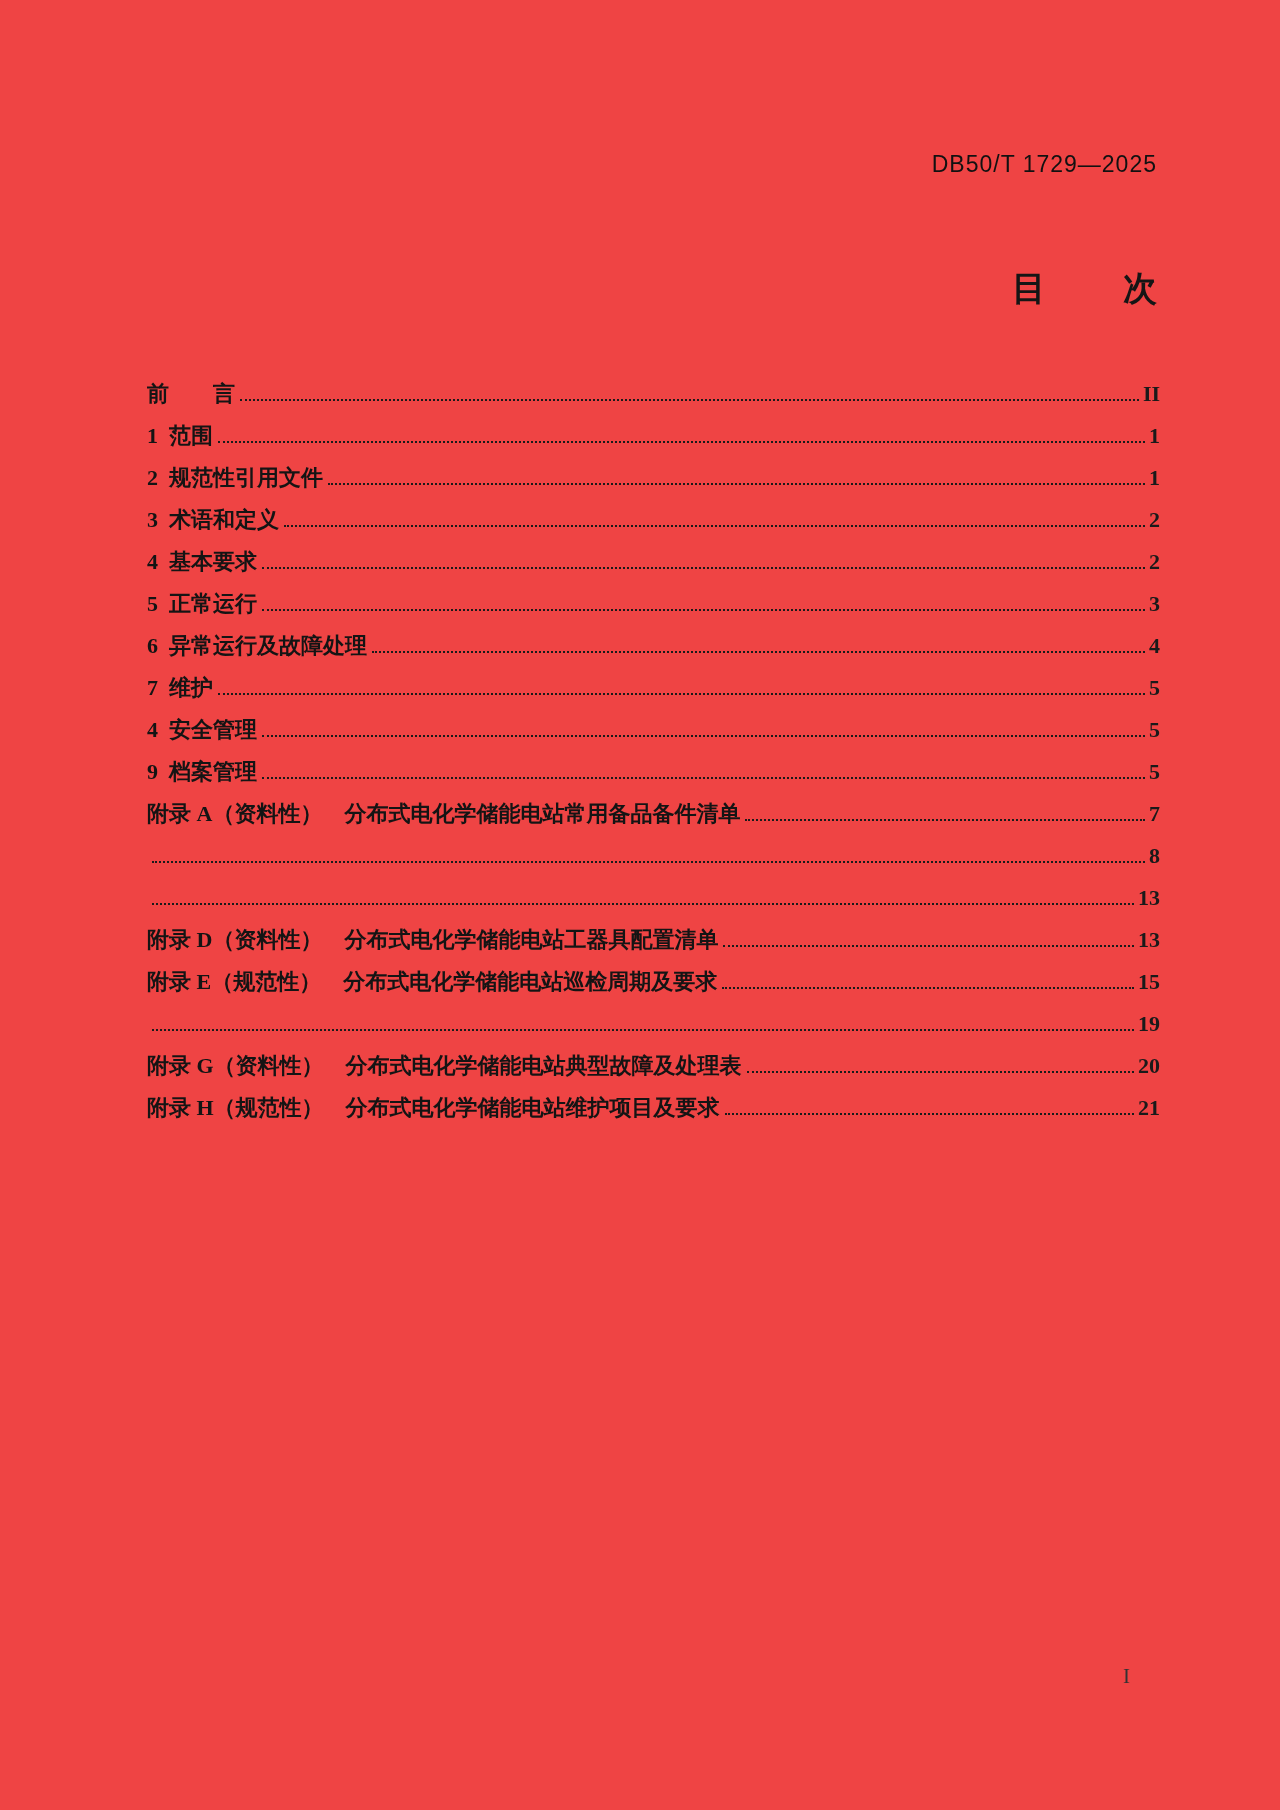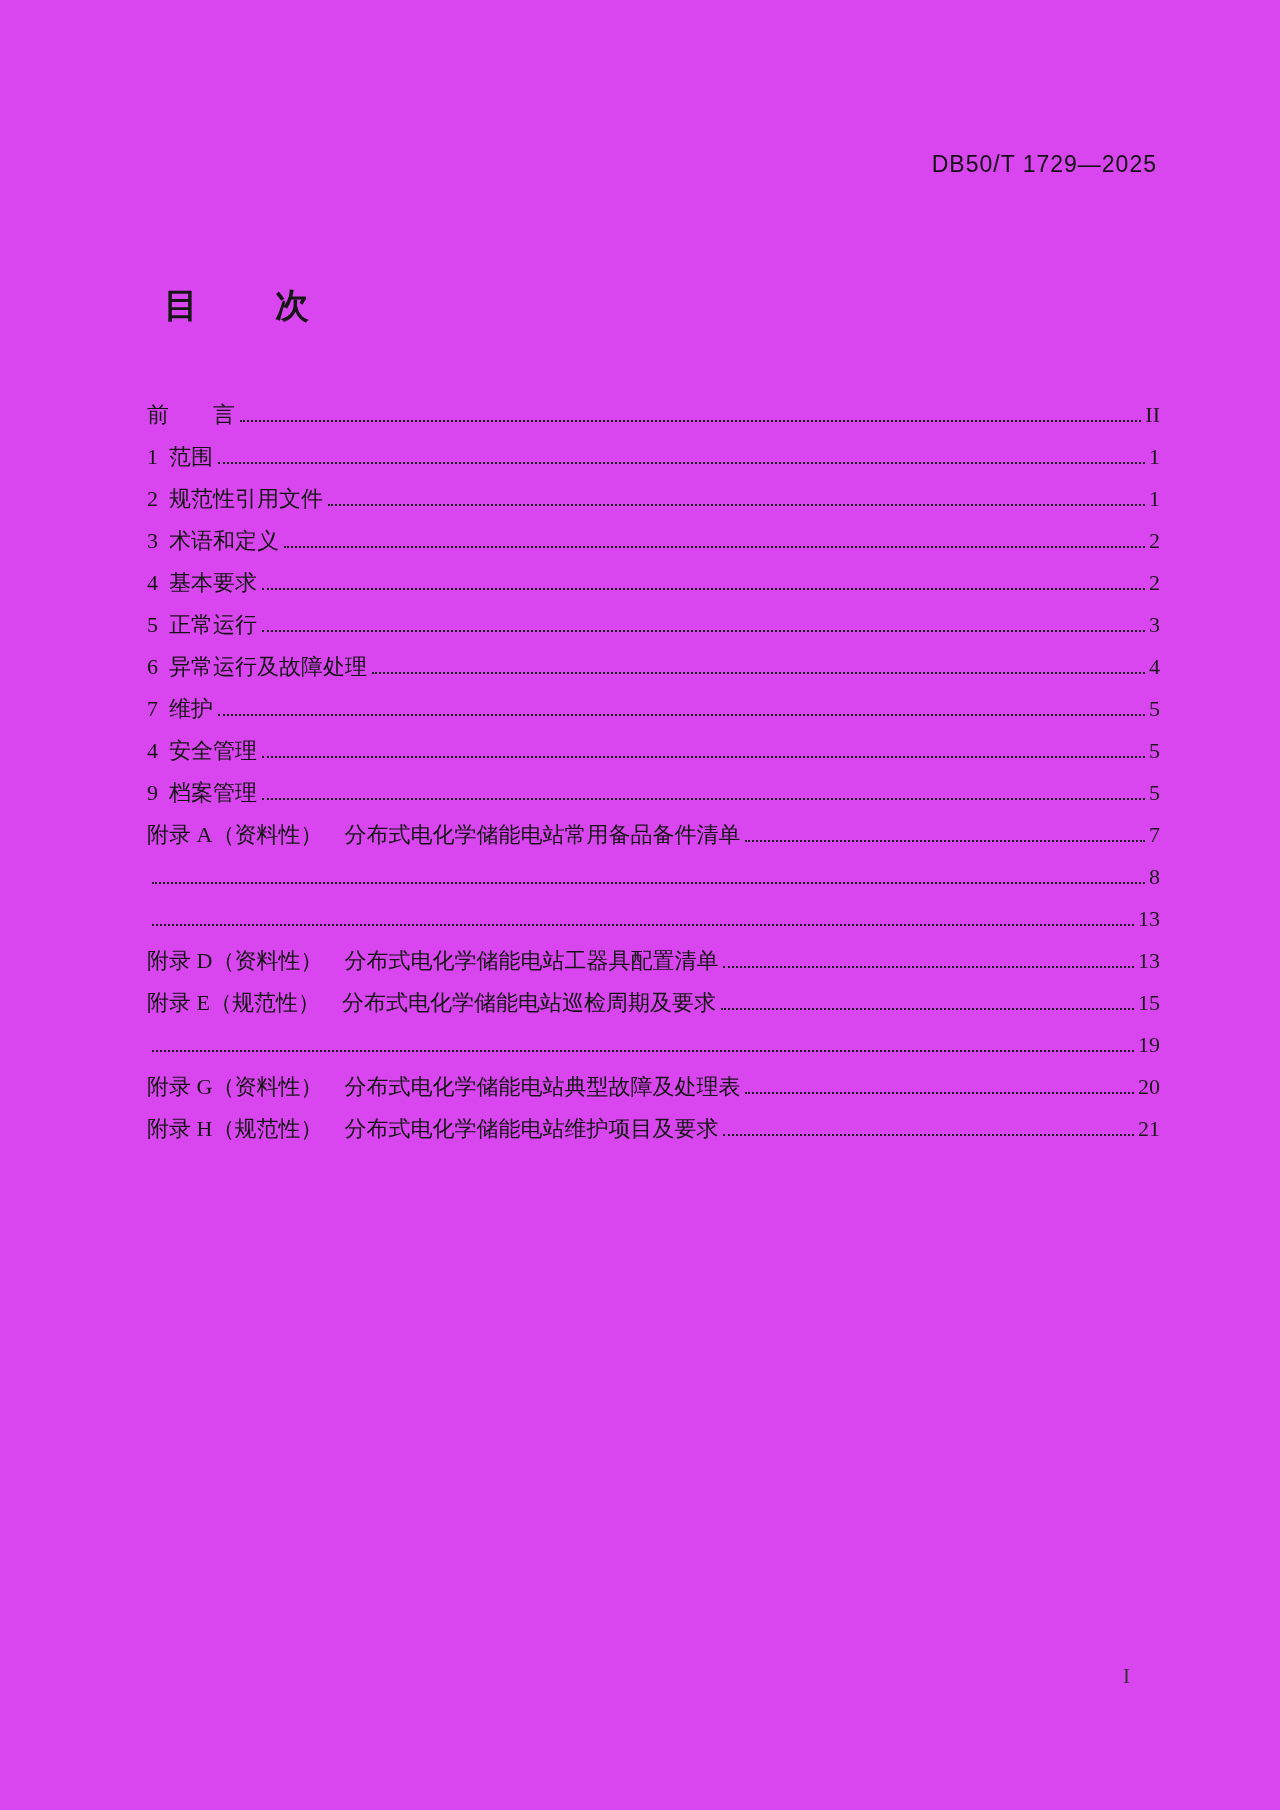--- a/index.html
+++ b/index.html
@@ -11,52 +11,53 @@
     width: 1280px;
     height: 1810px;
     position: relative;
     overflow: hidden;
     font-family: "Liberation Serif", "DejaVu Serif", serif;
     color: #141414;
   }
   .page {
     position: absolute;
     inset: 0;
-    background: #d946ef;
+    background: #ef4444;
   }
   .doc-number {
     position: absolute;
     top: 151px;
     right: 123px;
     font-family: "Liberation Sans", "DejaVu Sans", sans-serif;
     font-size: 23px;
     font-weight: 500;
     letter-spacing: 1px;
     color: #111111;
     white-space: pre;
   }
   .toc-title {
     position: absolute;
     top: 266px;
     left: 147px;
     width: 1013px;
-    margin: 17px;
-    text-align: left;
+    margin: 0;
+    text-align: right;
     font-family: "Liberation Sans", "DejaVu Sans", sans-serif;
     font-size: 34px;
     font-weight: 700;
     letter-spacing: 3px;
     color: #151515;
     white-space: pre;
   }
   .toc {
     position: absolute;
-    top: 394px;
+    top: 373px;
     left: 147px;
     width: 1013px;
+    font-weight: bold;
   }
   .toc-row {
     display: flex;
     align-items: baseline;
     height: 42px;
     line-height: 42px;
     font-size: 22px;
     color: #141414;
   }
   .toc-label {

